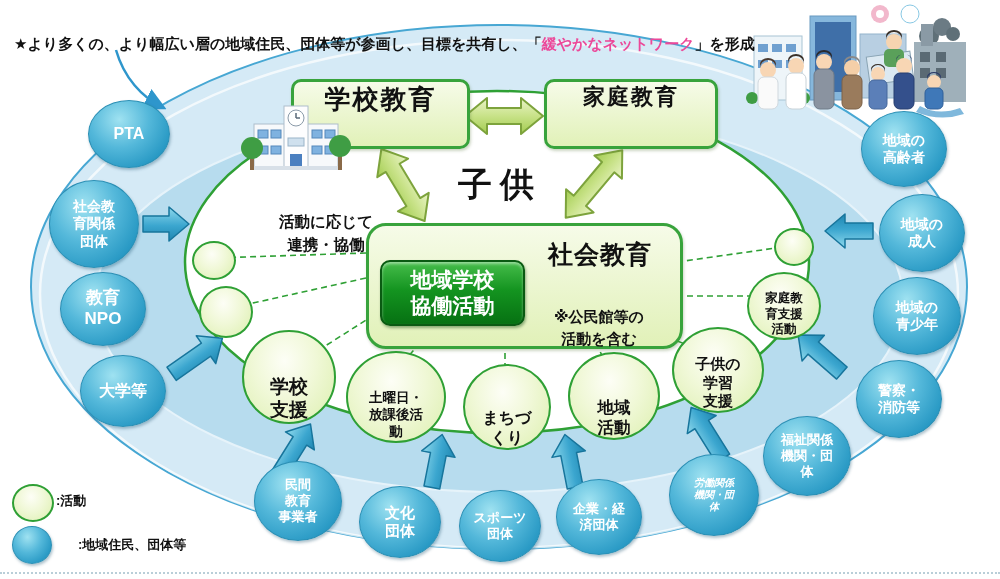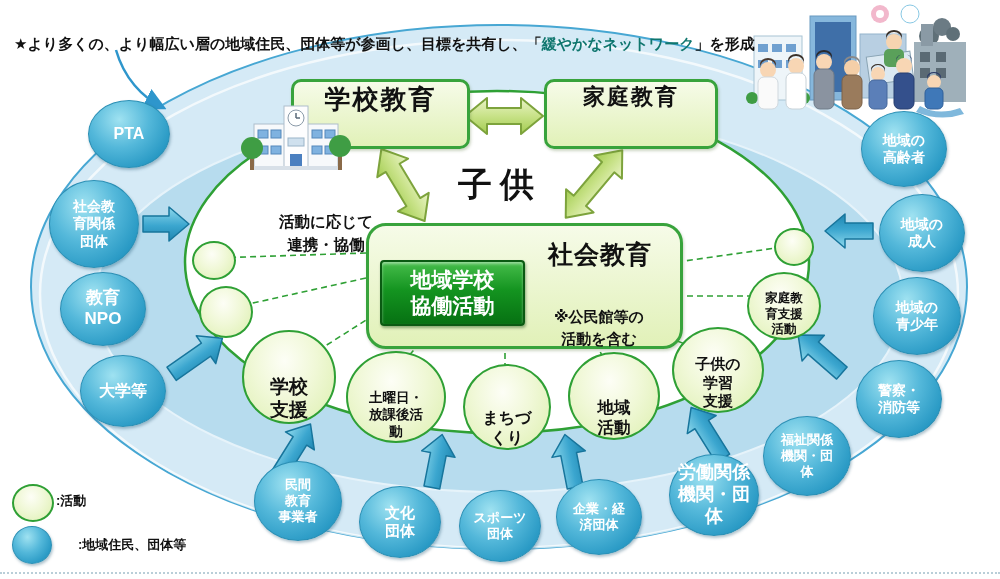--- a/index.html
+++ b/index.html
@@ -18,26 +18,26 @@
       background:radial-gradient(ellipse at 45% 32%, #fdfef6 0%, #f0f8d7 45%, #dcefae 100%);
       border:2px solid #2fa035;color:#111;font-weight:bold;
       display:flex;align-items:flex-end;justify-content:center;text-align:center;line-height:1.25;}
   
   .box{position:absolute;border:3px solid #38a33c;border-radius:10px;
        background:linear-gradient(#f6fbe8,#e1f1b8);
        display:flex;align-items:flex-start;justify-content:center;font-weight:bold;color:#111;
        box-shadow:1px 2px 3px rgba(90,120,60,.3);}
   #soc-box{border-radius:20px;justify-content:flex-start;align-items:flex-start;}
   .cbtn{position:absolute;background:linear-gradient(#46bd4b,#149420 45%,#067112);
-        border:2px solid #0a5a12;border-radius:4px;color:#fff;font-weight:bold;
+        border:2px solid #0a5a12;border-radius:10px;color:#fff;font-weight:bold;
         display:flex;align-items:center;justify-content:center;text-align:center;line-height:1.25;
         box-shadow:inset 0 2px 3px rgba(255,255,255,.45),1px 2px 3px rgba(0,60,0,.4);}
   .txt{position:absolute;font-weight:bold;text-align:center;}
   #top-note{position:absolute;left:14px;top:35px;font-size:15px;font-weight:bold;white-space:nowrap;}
-  #top-note .hl{color:#0f766e;}
+  #top-note .hl{color:#ec4899;}
   .legend-lbl{position:absolute;font-size:13px;font-weight:bold;text-align:center;}
   #bottom-line{position:absolute;left:0;top:572px;width:1000px;border-top:2px dotted #b9ced8;}
 </style>
 </head>
 <body>
 
 <div id="stage">
 
   <svg id="bg" width="1000" height="579" viewBox="0 0 1000 579">
     <defs>
@@ -263,21 +263,21 @@
 団体</span>
     </div>
   <div class="bc" style="left:459px;top:490px;width:80px;height:70px;font-size:13px;">
     <span class="pre">スポーツ
 団体</span>
     </div>
   <div class="bc" style="left:556px;top:479px;width:84px;height:74px;font-size:13px;">
     <span class="pre">企業・経
 済団体</span>
     </div>
-  <div class="bc" style="left:669px;top:454px;width:88px;height:80px;font-size:18px;">
+  <div class="bc" style="left:669px;top:454px;width:88px;height:80px;font-size:10px;font-style:italic;">
     <span class="pre">労働関係
 機関・団
 体</span>
     </div>
   <div class="bc" style="left:763px;top:416px;width:86px;height:78px;font-size:13px;">
     <span class="pre">福祉関係
 機関・団
 体</span>
     </div>
   <div class="bc" style="left:856px;top:360px;width:84px;height:76px;font-size:14px;">

